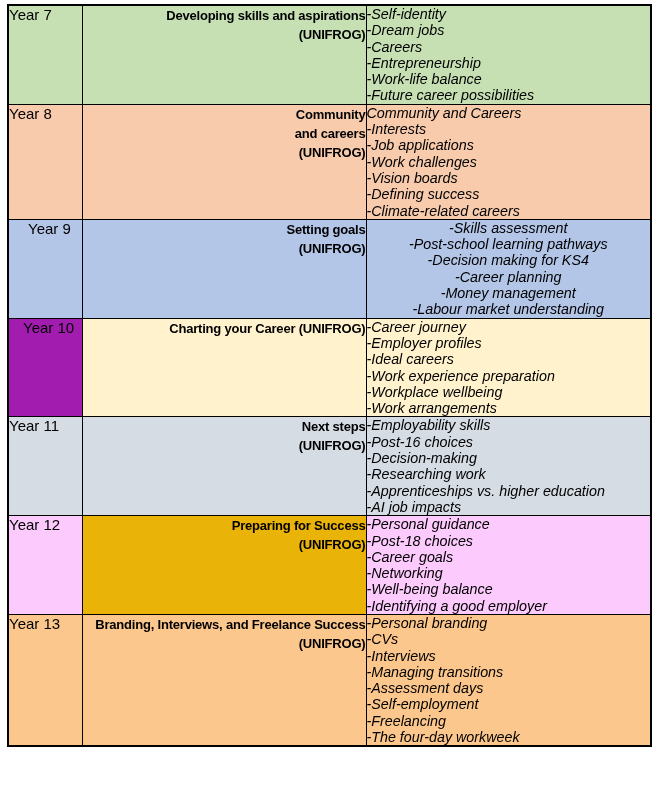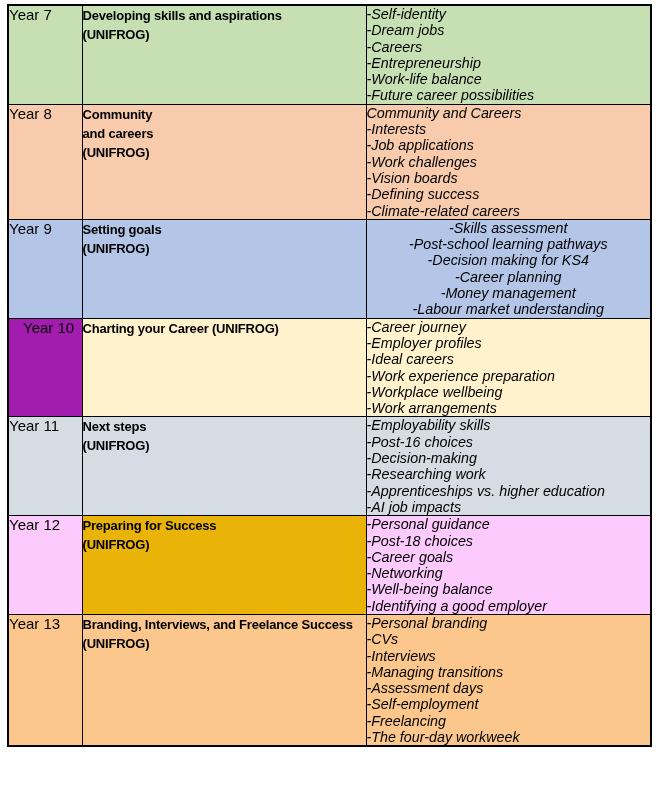--- a/index.html
+++ b/index.html
@@ -35,21 +35,21 @@
   }
   td.hdr-lessons { padding-top: 2px; padding-bottom: 2px; }
   td.hdr-unit   { padding-top: 2px; }
   
   td.year-cell {
     font-size: 15px;
     line-height: 17px;
     padding: 1px 2px 0 4px;
   }
   td.title-cell {
-    text-align: left;
+    text-align: right;
     padding-top: 5px;
   }
   td.title-cell .title-line {
     font-weight: bold;
     font-size: 13px;
     letter-spacing: -0.2px;
     line-height: 19px;
   }
   td.items-cell {
     padding: 1px 4px 2px 5px;
@@ -98,21 +98,21 @@
             <div class="unit-item">Community and Careers</div>
             <div class="unit-item">-Interests</div>
             <div class="unit-item">-Job applications</div>
             <div class="unit-item">-Work challenges</div>
             <div class="unit-item">-Vision boards</div>
             <div class="unit-item">-Defining success</div>
             <div class="unit-item">-Climate-related careers</div>
           </td>
   </tr>
         <tr>
-    <td class="year-cell" style="background: rgb(180, 198, 231);">Year 9</td>
+    <td class="year-cell" style="background: rgb(180, 198, 231); padding-left: 19px;">Year 9</td>
     <td class="title-cell" style="background: rgb(180, 198, 231);">
             <div class="title-line">Setting goals</div>
             <div class="title-line">(UNIFROG)</div>
           </td>
     <td class="items-cell" style="background: rgb(180, 198, 231); text-align: center;">
             <div class="unit-item">-Skills assessment</div>
             <div class="unit-item">-Post-school learning pathways</div>
             <div class="unit-item">-Decision making for KS4</div>
             <div class="unit-item">-Career planning</div>
             <div class="unit-item">-Money management</div>

